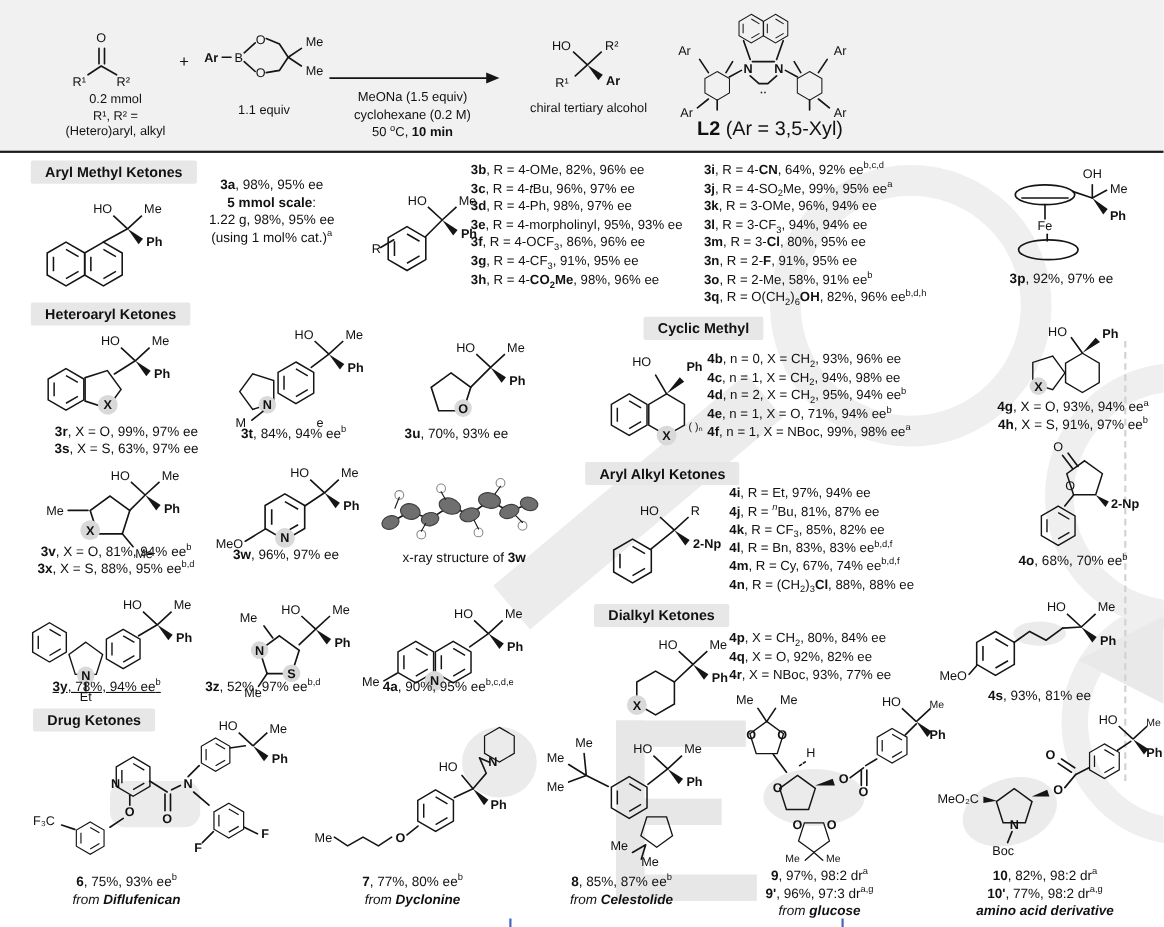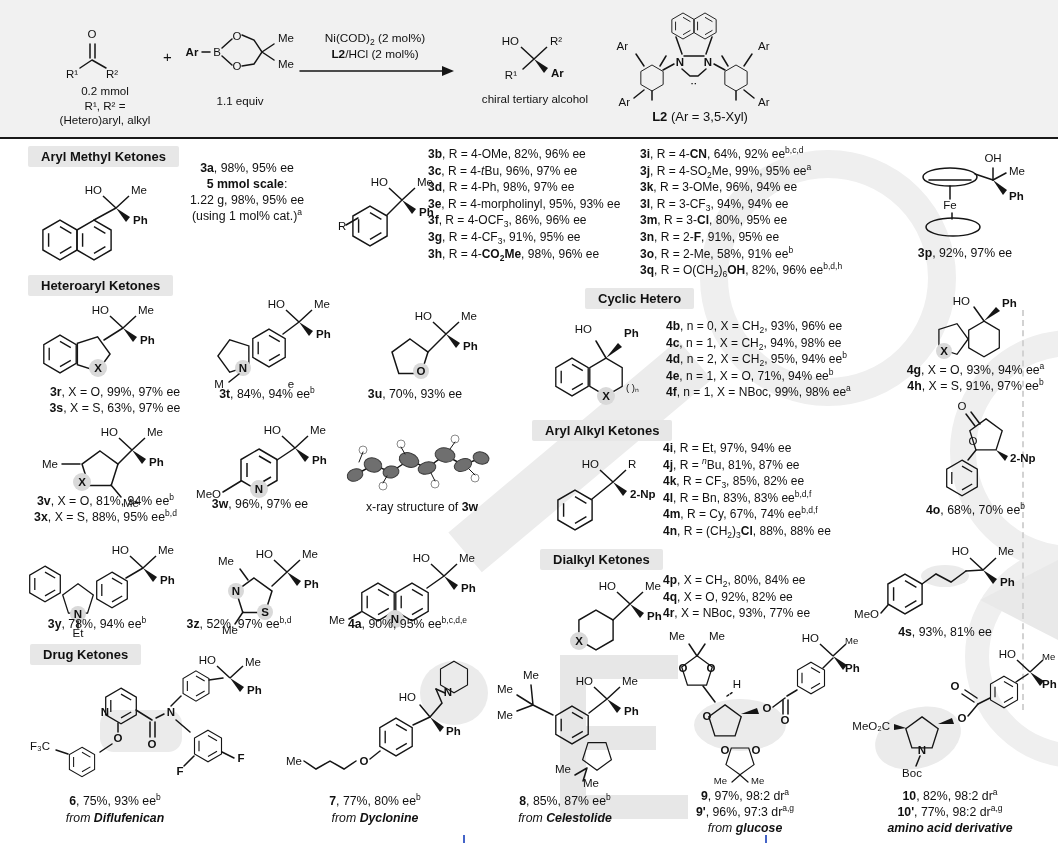--- a/index.html
+++ b/index.html
@@ -95,28 +95,29 @@
       <path class="bn" d="M40,26 L50,17 M40,34 L50,43"></path>
       <text x="55" y="18" text-anchor="middle">O</text>
       <text x="55" y="48" text-anchor="middle">O</text>
       <path class="bn" d="M60,13 L72,18 L80,30 L72,42 L60,44"></path>
       <path class="bn" d="M80,30 L92,22 M80,30 L92,38"></path>
       <text x="96" y="20">Me</text>
       <text x="96" y="46">Me</text>
     </svg>
     <div class="smtxt" style="left:185px;top:94px;width:110px;">1.1 equiv</div>
 
-    <div class="cond" style="left:300px;top:30px;width:150px;">
-      <div>Ni(COD)<sub>2</sub> (2 mol%)</div>
-      <div><b>L2</b>/HCl (2 mol%)</div>
-    </div>
     <svg class="st" style="left:298px;top:64px" width="158" height="14">
       <path class="bn" d="M2,7 L144,7"></path>
       <path class="wf" d="M144,2 L156,7 L144,12 Z"></path>
     </svg>
+    <div class="cond" style="left:295px;top:80px;width:160px;">
+      <div>MeONa (1.5 equiv)</div>
+      <div>cyclohexane (0.2 M)</div>
+      <div>50 <sup>o</sup>C, <b>10 min</b></div>
+    </div>
 
     <svg class="st" style="left:487px;top:25px" width="100" height="62">
       <use href="#carb" x="47" y="34"></use>
       <path class="bn" d="M47,34 L36,44"></path>
       <text x="32" y="20" text-anchor="end">HO</text>
       <text x="63" y="20">R²</text>
       <text x="30" y="54" text-anchor="end">R¹</text>
       <text class="bt" x="64" y="52">Ar</text>
     </svg>
     <div class="smtxt" style="left:470px;top:92px;width:130px;">chiral tertiary alcohol</div>
@@ -134,21 +135,21 @@
       <use href="#hex" transform="translate(136,74) scale(0.62)"></use>
       <path class="bn" d="M63,66 L74,60 M125,66 L114,60"></path>
       <path class="bn" d="M52,87 L52,96 M136,87 L136,96"></path>
       <path class="bn" d="M44,62 L36,50 M60,62 L66,52 M128,62 L122,52 M144,62 L152,50"></path>
       <text x="28" y="46" text-anchor="end">Ar</text>
       <text x="158" y="46">Ar</text>
       <path class="bn" d="M44,86 L34,94 M144,86 L154,94"></path>
       <text x="30" y="102" text-anchor="end">Ar</text>
       <text x="158" y="102">Ar</text>
     </svg>
-    <div class="smtxt" style="left:615px;top:110px;width:170px;font-size:13px;"><b>L2</b> (Ar = 3,5-Xyl)</div>
+    <div class="smtxt" style="left:615px;top:110px;width:170px;font-size:18px;"><b>L2</b> (Ar = 3,5-Xyl)</div>
 
 
     <div class="sec-h" style="left:28px;top:146px;text-align:center;">Aryl Methyl Ketones</div>
 
     <svg class="st" style="left:28px;top:168px" width="150" height="105">
       <use href="#benz" transform="translate(32,72) scale(0.95)"></use>
       <use href="#benz" transform="translate(66,72) scale(0.95)"></use>
       <path class="bn" d="M66,52 L88,40"></path>
       <use href="#carb" x="88" y="40"></use>
       <text x="74" y="26" text-anchor="end">HO</text>
@@ -312,21 +313,21 @@
       <circle class="hl" cx="63" cy="74" r="8"></circle>
       <text class="bt" x="63" y="78" text-anchor="middle">N</text>
       <path class="bn" d="M63,81 L63,88"></path>
       <text x="63" y="97" text-anchor="middle">Et</text>
       <path class="bn" d="M111,38 L128,28"></path>
       <use href="#carb" x="128" y="28"></use>
       <text x="114" y="14" text-anchor="end">HO</text>
       <text x="143" y="14">Me</text>
       <text class="bt" x="145" y="44">Ph</text>
     </svg>
-    <div class="cap" style="left:12px;top:617px;width:170px;"><b>3y</b>, 78%, 94% ee<sup>b</sup></div>
+    <div class="cap" style="left:12px;top:617px;width:170px;text-decoration:underline;"><b>3y</b>, 78%, 94% ee<sup>b</sup></div>
 
     <svg class="st" style="left:192px;top:542px" width="130" height="95">
       <use href="#pent" transform="translate(62,55) scale(1)"></use>
       <circle class="hl" cx="44" cy="49" r="8"></circle>
       <text class="bt" x="44" y="53" text-anchor="middle">N</text>
       <circle class="hl" cx="73" cy="70" r="8"></circle>
       <text class="bt" x="73" y="74" text-anchor="middle">S</text>
       <path class="bn" d="M51,70 L43,82"></path>
       <text x="38" y="92" text-anchor="middle">Me</text>
       <path class="bn" d="M56,38 L48,27"></path>
@@ -347,33 +348,33 @@
       <path class="bn" d="M39,70 L27,77"></path>
       <text x="23" y="82" text-anchor="end">Me</text>
       <path class="bn" d="M105,46 L122,34"></path>
       <use href="#carb" x="122" y="34"></use>
       <text x="108" y="20" text-anchor="end">HO</text>
       <text x="137" y="20">Me</text>
       <text class="bt" x="139" y="50">Ph</text>
     </svg>
     <div class="cap" style="left:315px;top:617px;width:185px;"><b>4a</b>, 90%, 95% ee<sup>b,c,d,e</sup></div>
 
-    <div class="sec-h" style="left:585px;top:288px;">Cyclic Hetero</div>
+    <div class="sec-h" style="left:585px;top:288px;">Cyclic Methyl</div>
     <svg class="st" style="left:540px;top:315px" width="115" height="100">
       <use href="#benz" transform="translate(32,62) scale(0.9)"></use>
       <use href="#hex" transform="translate(66,62) scale(0.9)"></use>
       <circle class="hl" cx="66" cy="81" r="9"></circle>
       <text class="bt" x="66" y="85" text-anchor="middle">X</text>
       <text class="sm" x="86" y="76">( )ₙ</text>
       <path class="bn" d="M66,43 L56,26"></path>
       <text x="52" y="18" text-anchor="end">HO</text>
       <path d="M66,43 L78,28 L82,32 Z" class="wf"></path>
       <text class="bt" x="84" y="22">Ph</text>
     </svg>
-    <div class="list" style="left:666px;top:318px;">
+    <div class="list" style="left:643px;top:318px;">
       <div><b>4b</b>, n = 0, X = CH<sub>2</sub>, 93%, 96% ee</div>
       <div><b>4c</b>, n = 1, X = CH<sub>2</sub>, 94%, 98% ee</div>
       <div><b>4d</b>, n = 2, X = CH<sub>2</sub>, 95%, 94% ee<sup>b</sup></div>
       <div><b>4e</b>, n = 1, X = O, 71%, 94% ee<sup>b</sup></div>
       <div><b>4f</b>, n = 1, X = NBoc, 99%, 98% ee<sup>a</sup></div>
     </div>
 
     <svg class="st" style="left:920px;top:295px" width="110" height="66">
       <use href="#pent" transform="translate(32,44) scale(0.85) rotate(90)"></use>
       <use href="#hex" transform="translate(64,44) scale(0.85)"></use>

